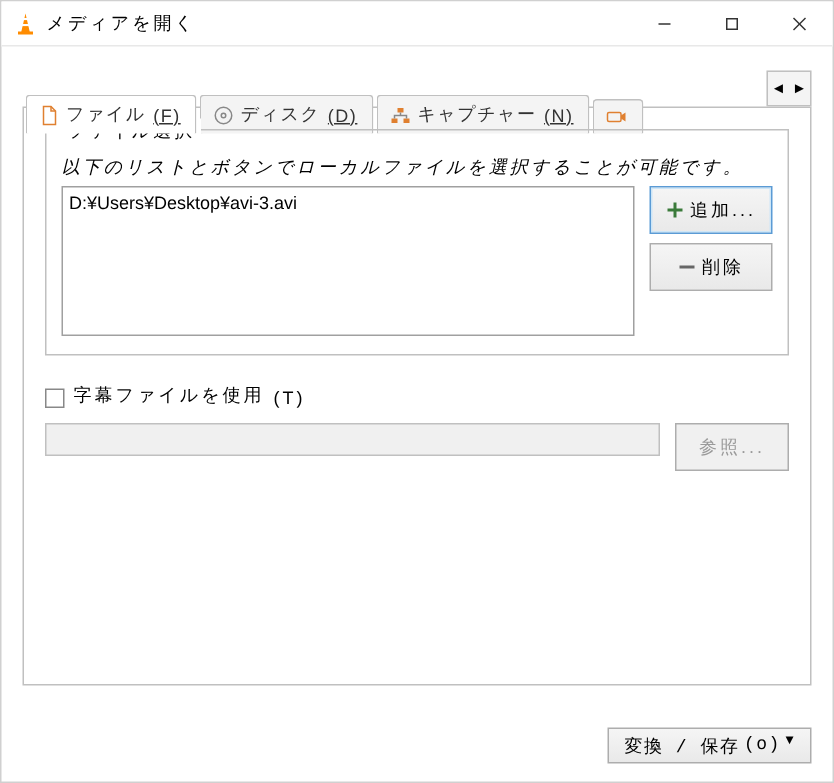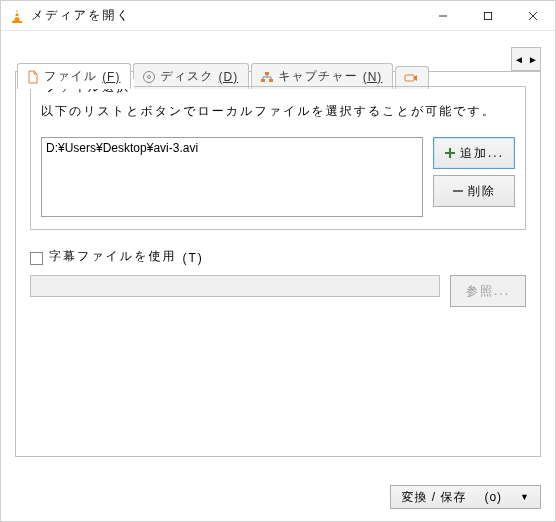--- a/index.html
+++ b/index.html
@@ -83,25 +83,25 @@
   padding: 16px 10px 12px 10px;
 }
 .groupbox > .legend {
   position: absolute;
   top: -8px;
   left: 10px;
   background: #fff;
   padding: 0 4px;
   letter-spacing: 2px;
 }
-.instruction { letter-spacing: 2px; margin-bottom: 17px; }
+.instruction { letter-spacing: 2px; margin-bottom: 4px; font-style: italic; }
 .file-row { display: flex; gap: 10px; }
 .filelist {
   flex: 1;
-  height: 80px;
+  height: 100px;
   border: 1px solid #a0a0a0;
   background: #fff;
   padding: 2px;
   overflow: auto;
 }
 .filelist .file-item { padding: 1px 2px; font-size: 12px; }
 .btn-col { display: flex; flex-direction: column; gap: 6px; width: 82px; }
 .btn {
   height: 22px;
   border: 1px solid #adadad;
@@ -145,21 +145,21 @@
   gap: 6px;
   letter-spacing: 2px;
 }
 .footer-btns {
   display: flex;
   justify-content: flex-end;
   gap: 8px;
   margin-top: 10px;
 }
 .footer-btns .btn { height: 24px; padding: 0 10px; letter-spacing: 1px; }
-.drop-split { display: flex; align-items: center; gap: 18px; }
+.drop-split { display: flex; gap: 3px; font-family: Liberation Mono, monospace; }
 .tri { font-size: 9px; }
 </style>
 </head>
 <body>
 
 <div class="window">
 
   <div class="titlebar">
     <span class="app-icon">
       <svg viewBox="0 0 16 16">

